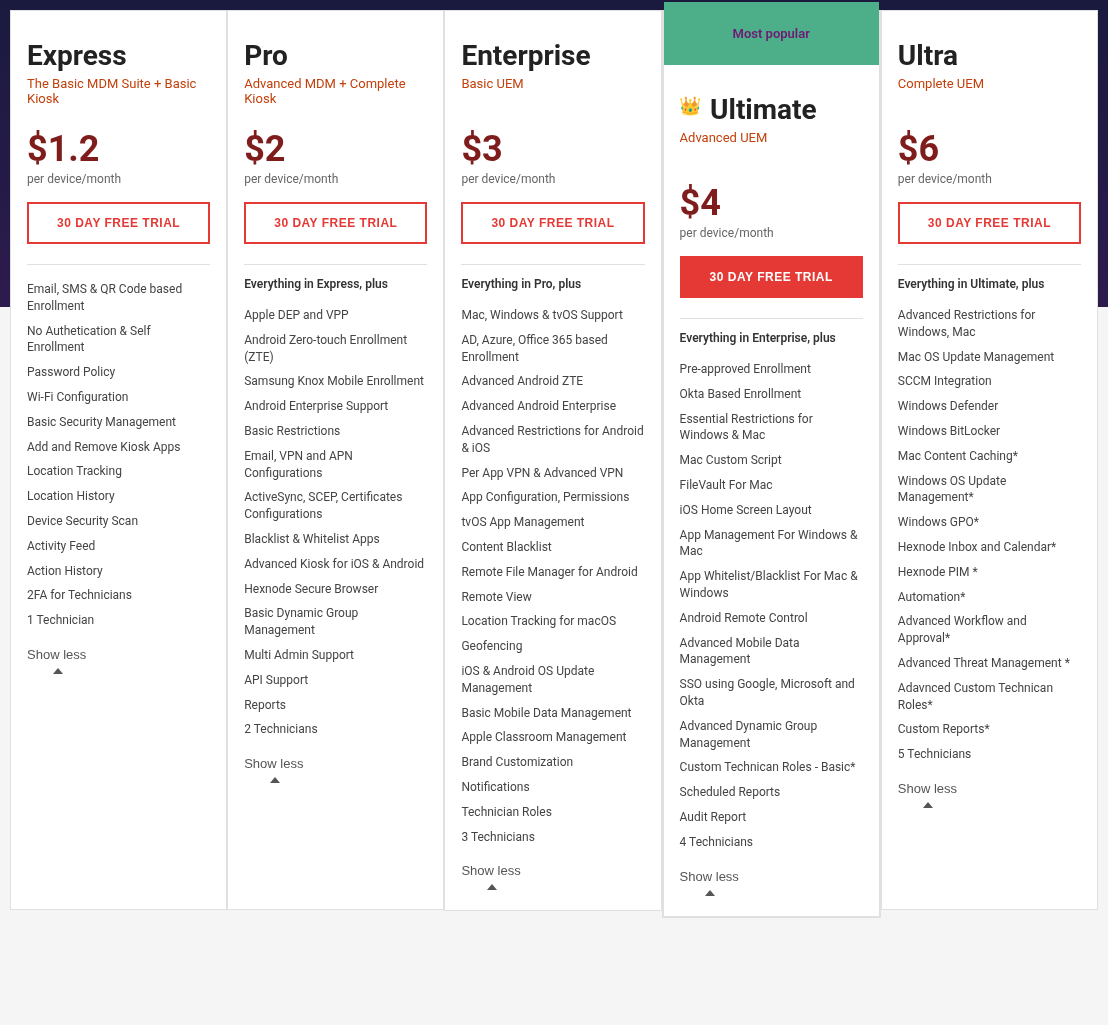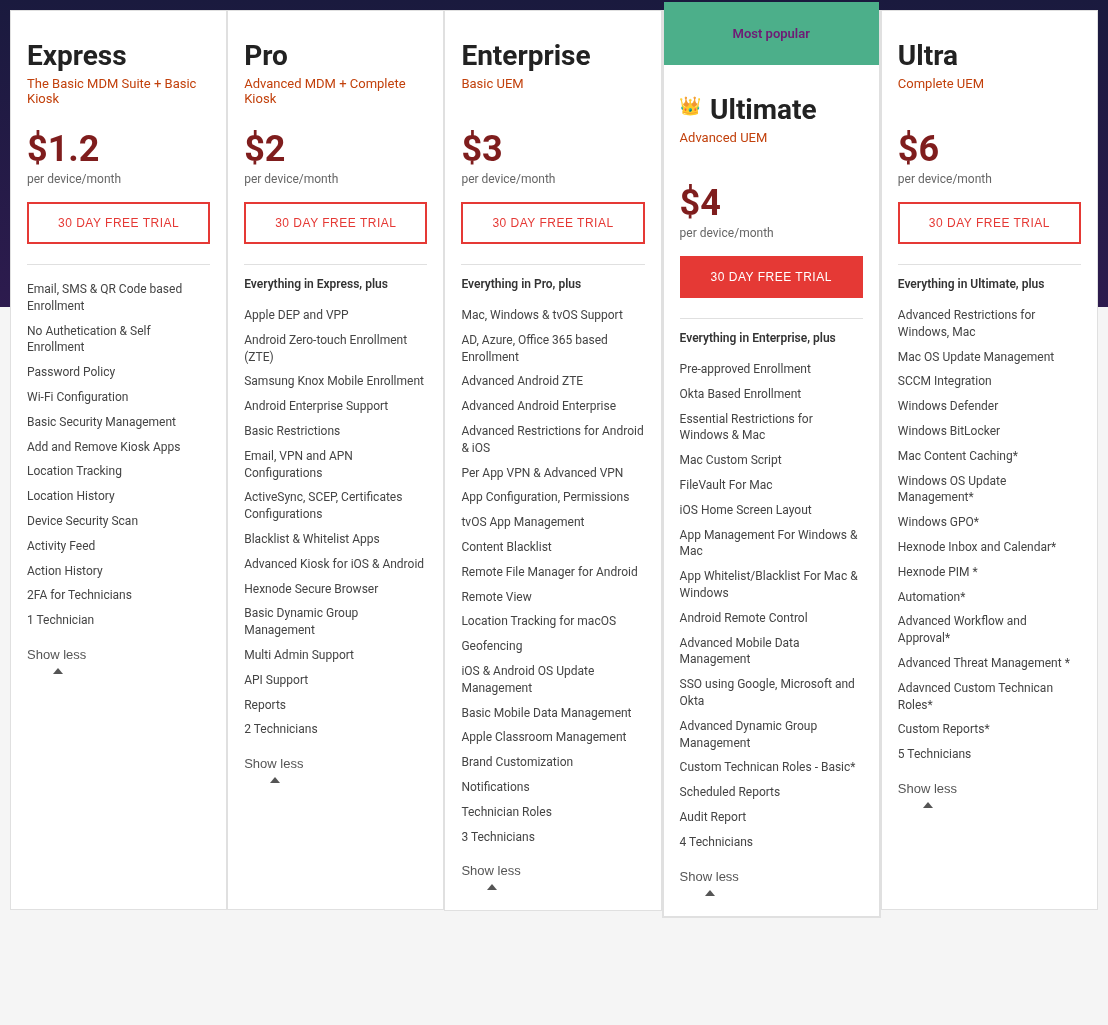--- a/index.html
+++ b/index.html
@@ -79,21 +79,21 @@
       margin-bottom: 16px;
     }
     .trial-btn {
       display: block;
       width: 100%;
       padding: 12px;
       border: 2px solid #e53935;
       color: #e53935;
       background: #fff;
       font-size: 12px;
-      font-weight: 400;
+      font-weight: 700;
       letter-spacing: 0.5px;
       cursor: pointer;
       text-align: center;
       margin-bottom: 20px;
     }
     .trial-btn.filled {
       background: #e53935;
       color: #fff;
     }
     .plan-divider {

